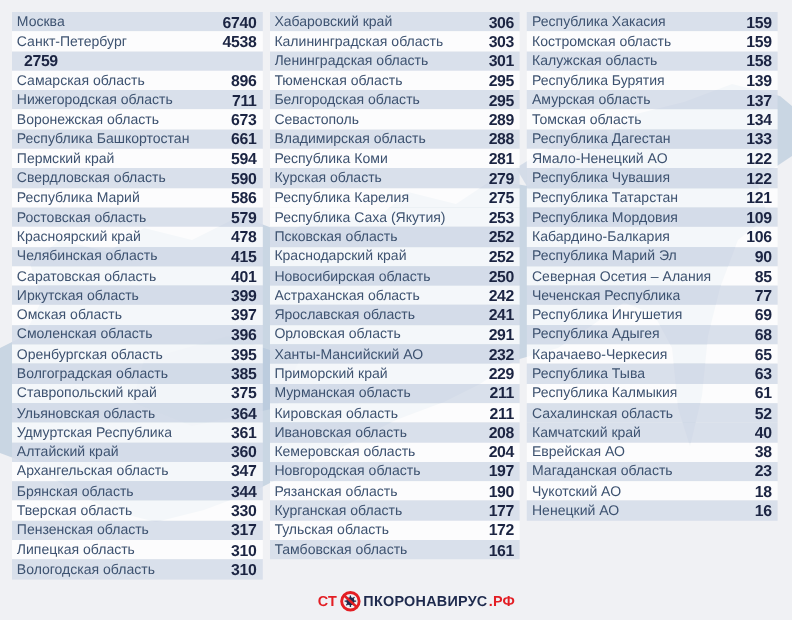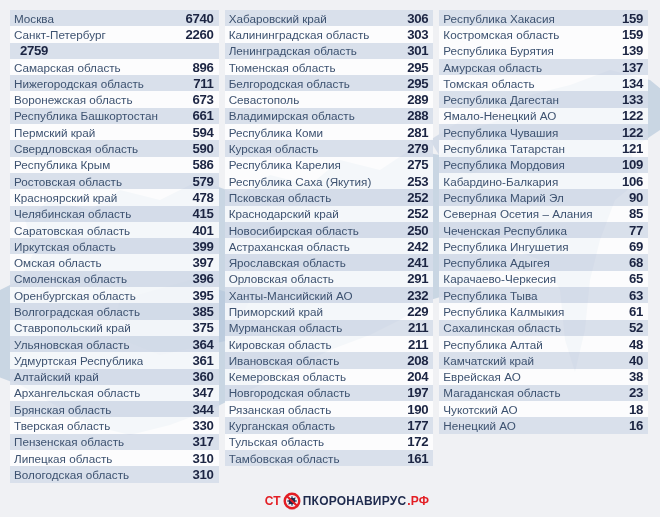--- a/index.html
+++ b/index.html
@@ -58,21 +58,21 @@
 </svg>
 
 <div class="board">
   <div class="col">
       <div class="row odd">
         <span class="rname">Москва</span>
         <span class="rvalue">6740</span>
       </div>
       <div class="row even">
         <span class="rname">Санкт-Петербург</span>
-        <span class="rvalue">2260</span>
+        <span class="rvalue">4538</span>
       </div>
       <div class="row odd">
         <span class="rvalue">2759</span>
       </div>
       <div class="row even">
         <span class="rname">Самарская область</span>
         <span class="rvalue">896</span>
       </div>
       <div class="row odd">
         <span class="rname">Нижегородская область</span>
@@ -88,21 +88,21 @@
       </div>
       <div class="row even">
         <span class="rname">Пермский край</span>
         <span class="rvalue">594</span>
       </div>
       <div class="row odd">
         <span class="rname">Свердловская область</span>
         <span class="rvalue">590</span>
       </div>
       <div class="row even">
-        <span class="rname">Республика Крым</span>
+        <span class="rname">Республика Марий</span>
         <span class="rvalue">586</span>
       </div>
       <div class="row odd">
         <span class="rname">Ростовская область</span>
         <span class="rvalue">579</span>
       </div>
       <div class="row even">
         <span class="rname">Красноярский край</span>
         <span class="rvalue">478</span>
       </div>
@@ -291,20 +291,24 @@
     </div>
   <div class="col">
       <div class="row odd">
         <span class="rname">Республика Хакасия</span>
         <span class="rvalue">159</span>
       </div>
       <div class="row even">
         <span class="rname">Костромская область</span>
         <span class="rvalue">159</span>
       </div>
+      <div class="row odd">
+        <span class="rname">Калужская область</span>
+        <span class="rvalue">158</span>
+      </div>
       <div class="row even">
         <span class="rname">Республика Бурятия</span>
         <span class="rvalue">139</span>
       </div>
       <div class="row odd">
         <span class="rname">Амурская область</span>
         <span class="rvalue">137</span>
       </div>
       <div class="row even">
         <span class="rname">Томская область</span>
@@ -362,24 +366,20 @@
         <span class="rname">Республика Тыва</span>
         <span class="rvalue">63</span>
       </div>
       <div class="row even">
         <span class="rname">Республика Калмыкия</span>
         <span class="rvalue">61</span>
       </div>
       <div class="row odd">
         <span class="rname">Сахалинская область</span>
         <span class="rvalue">52</span>
-      </div>
-      <div class="row even">
-        <span class="rname">Республика Алтай</span>
-        <span class="rvalue">48</span>
       </div>
       <div class="row odd">
         <span class="rname">Камчатский край</span>
         <span class="rvalue">40</span>
       </div>
       <div class="row even">
         <span class="rname">Еврейская АО</span>
         <span class="rvalue">38</span>
       </div>
       <div class="row odd">

